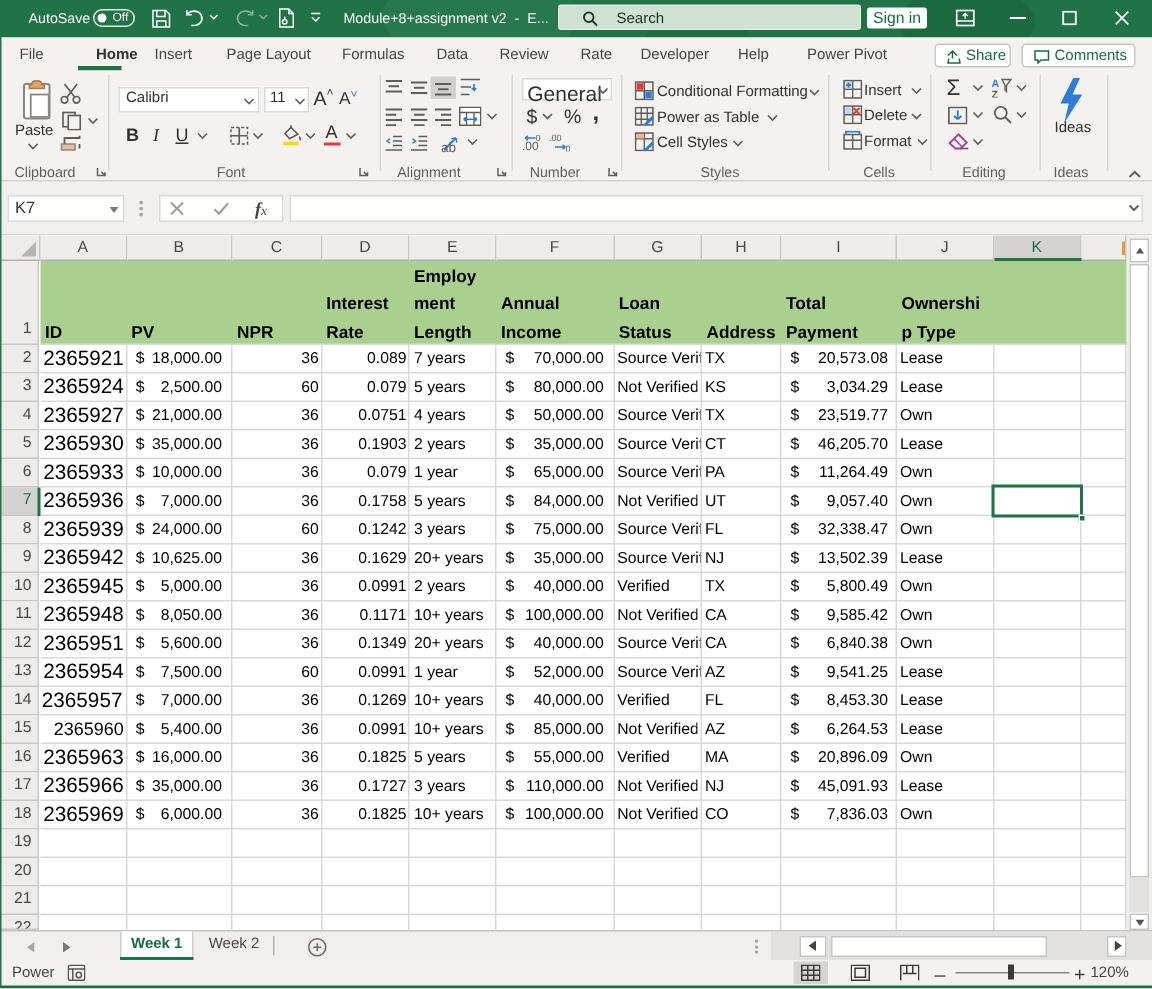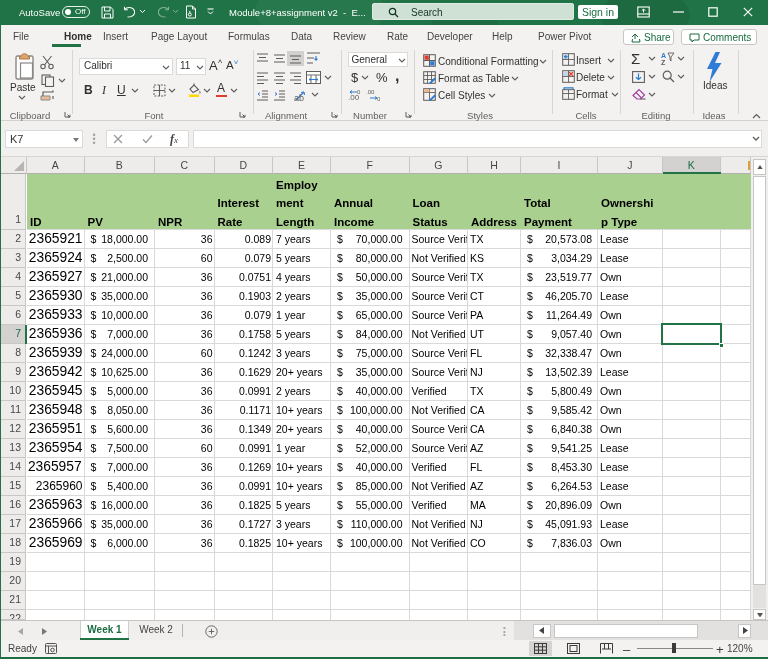--- a/index.html
+++ b/index.html
@@ -269,21 +269,21 @@
     </svg>
     <svg class="chev" style="left:311px; top:45px;" width="8" height="5" viewBox="0 0 8 5" fill="none" stroke="#5f5d5b" stroke-width="1.1">
       <path d="M1 1 L4 4 L7 1"></path>
     </svg>
     <div class="glabel" style="left:236px;">Alignment</div>
     <svg class="launch" style="left:331px;" viewBox="0 0 7 7" fill="none" stroke="#605e5c" stroke-width="1">
       <path d="M1 1 V6 H6 M3.5 3.5 L6 6 M6 3.8 V6 H3.8"></path>
     </svg>
 
     <div class="whitebox" style="left:347.5px; top:5px; width:60px; height:14.5px;"></div>
-    <div class="ribtxt" style="left:351.5px; top:7px; font-size:10px;">General</div>
+    <div class="ribtxt" style="left:351.5px; top:7px; font-size:14px;">General</div>
     <svg class="chev" style="left:398px; top:10.5px;" width="8" height="5" viewBox="0 0 8 5" fill="none" stroke="#5f5d5b" stroke-width="1.1">
       <path d="M1 1 L4 4 L7 1"></path>
     </svg>
     <div class="ribtxt" style="left:351px; top:23px; font-size:13px;">$</div>
     <svg class="chev" style="left:361px; top:28px;" width="8" height="5" viewBox="0 0 8 5" fill="none" stroke="#5f5d5b" stroke-width="1.1">
       <path d="M1 1 L4 4 L7 1"></path>
     </svg>
     <div class="ribtxt" style="left:376px; top:23px; font-size:13px;">%</div>
     <div class="ribtxt" style="left:395px; top:20px; font-size:16px; font-weight:bold;">,</div>
     <svg class="abs" style="left:348px; top:42px;" width="14" height="12" viewBox="0 0 14 12" fill="none">
@@ -309,21 +309,21 @@
     </svg>
     <div class="ribtxt" style="left:438px; top:8.5px;">Conditional Formatting</div>
     <svg class="chev" style="left:539px; top:12px;" width="8" height="5" viewBox="0 0 8 5" fill="none" stroke="#5f5d5b" stroke-width="1.1">
       <path d="M1 1 L4 4 L7 1"></path>
     </svg>
     <svg class="abs" style="left:422.5px; top:24px;" width="13" height="13" viewBox="0 0 13 13" fill="none">
       <rect x="0.7" y="0.7" width="11.6" height="11.6" stroke="#5f5d5b" stroke-width="1"></rect>
       <path d="M0.7 4.5 H12.3 M4.5 0.7 V12.3 M8.5 0.7 V12.3 M0.7 8.5 H12.3" stroke="#5f5d5b" stroke-width="0.9"></path>
       <path d="M6 12 L11.5 6.5 L13 8 L7.5 13 Z" fill="#2b7cd3"></path>
     </svg>
-    <div class="ribtxt" style="left:438px; top:25.5px;">Format as Table</div>
+    <div class="ribtxt" style="left:438px; top:25.5px;">Power as Table</div>
     <svg class="chev" style="left:511px; top:29px;" width="8" height="5" viewBox="0 0 8 5" fill="none" stroke="#5f5d5b" stroke-width="1.1">
       <path d="M1 1 L4 4 L7 1"></path>
     </svg>
     <svg class="abs" style="left:422.5px; top:41px;" width="13" height="13" viewBox="0 0 13 13" fill="none">
       <rect x="0.7" y="0.7" width="11.6" height="11.6" stroke="#5f5d5b" stroke-width="1"></rect>
       <path d="M0.7 4.5 H12.3 M6.5 0.7 V12.3" stroke="#5f5d5b" stroke-width="0.9"></path>
       <rect x="1.4" y="1.4" width="5" height="3" fill="#f4b183"></rect>
       <path d="M6 12 L11.5 6.5 L13 8 L7.5 13 Z" fill="#2b7cd3"></path>
     </svg>
     <div class="ribtxt" style="left:438px; top:42.5px;">Cell Styles</div>
@@ -874,21 +874,21 @@
     <svg class="abs" style="left:539px; top:6px;" width="5" height="7" viewBox="0 0 5 7" fill="#444">
       <path d="M5 0 V7 L0 3.5 Z"></path>
     </svg>
     <div class="abs" style="left:554px; top:2.5px; width:144px; height:14px; background:#fff; border:1px solid #c8c6c4;"></div>
     <div class="abs" style="left:738px; top:2.5px; width:13px; height:14px; background:#fff; border:1px solid #c8c6c4;"></div>
     <svg class="abs" style="left:742.5px; top:6px;" width="5" height="7" viewBox="0 0 5 7" fill="#444">
       <path d="M0 0 V7 L5 3.5 Z"></path>
     </svg>
   </div>
   <div class="abs" id="statusbar">
-    <div class="abs" style="left:8px; top:3px;">Ready</div>
+    <div class="abs" style="left:8px; top:3px;">Power</div>
     <svg class="abs" style="left:45px; top:3px;" width="12" height="11" viewBox="0 0 12 11" fill="none" stroke="#555" stroke-width="1">
       <rect x="0.5" y="0.5" width="11" height="10" rx="1"></rect>
       <path d="M0.5 3 H11.5 M3.5 3 V10.5"></path>
       <circle cx="7.5" cy="7" r="1.8"></circle>
     </svg>
     <div class="abs" style="left:529px; top:1px; width:23px; height:14.5px; background:#d6d4d2;"></div>
     <svg class="abs" style="left:534px; top:3px;" width="13" height="11" viewBox="0 0 13 11" fill="none" stroke="#3b3a39" stroke-width="1">
       <rect x="0.5" y="0.5" width="12" height="10"></rect>
       <path d="M0.5 3.8 H12.5 M0.5 7.2 H12.5 M4.5 0.5 V10.5 M8.5 0.5 V10.5"></path>
     </svg>

